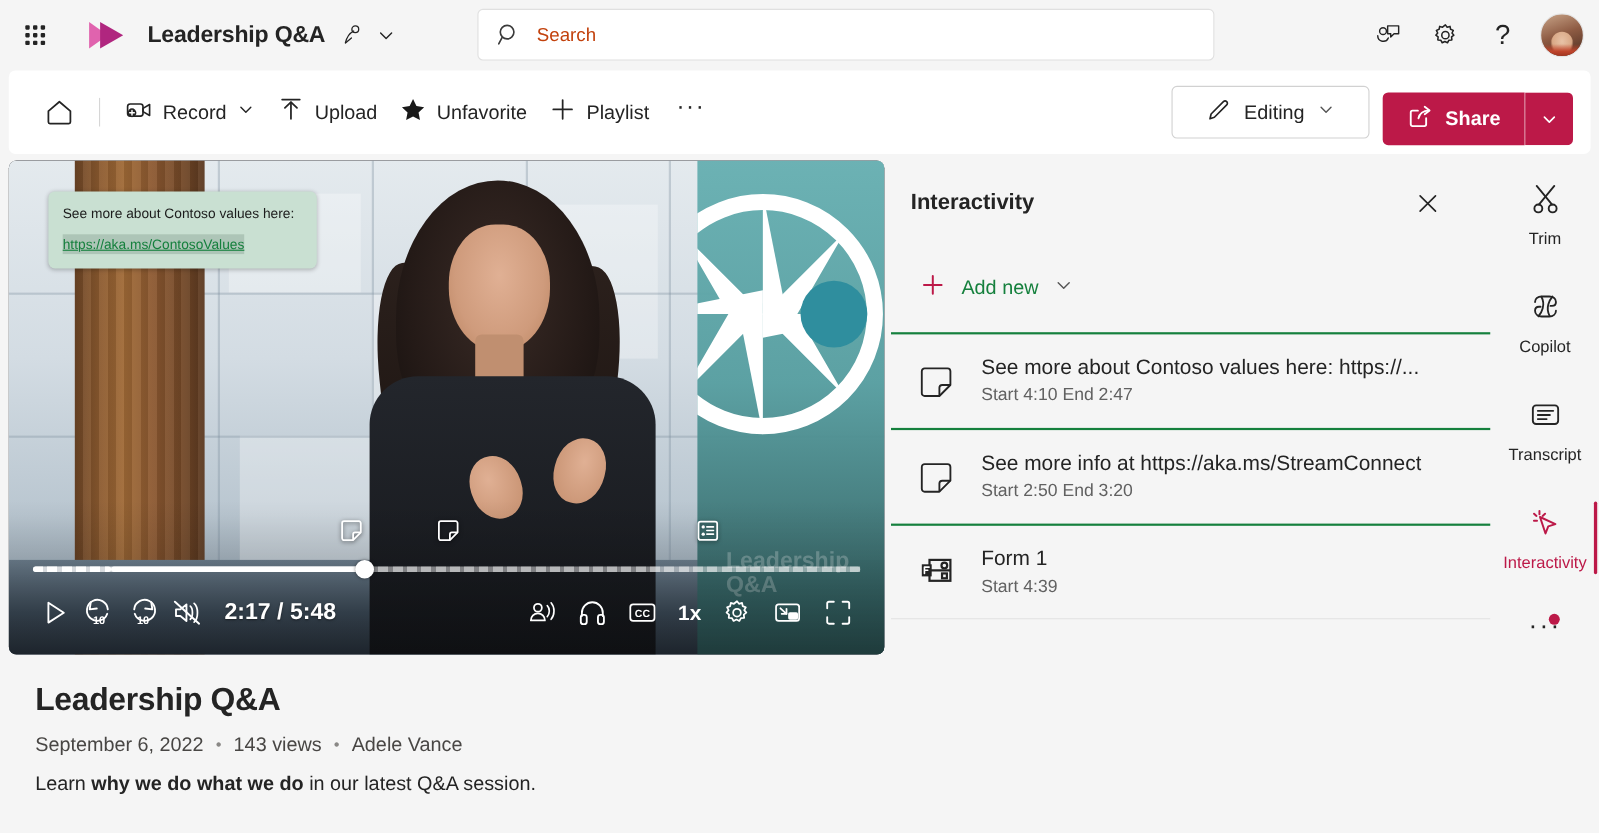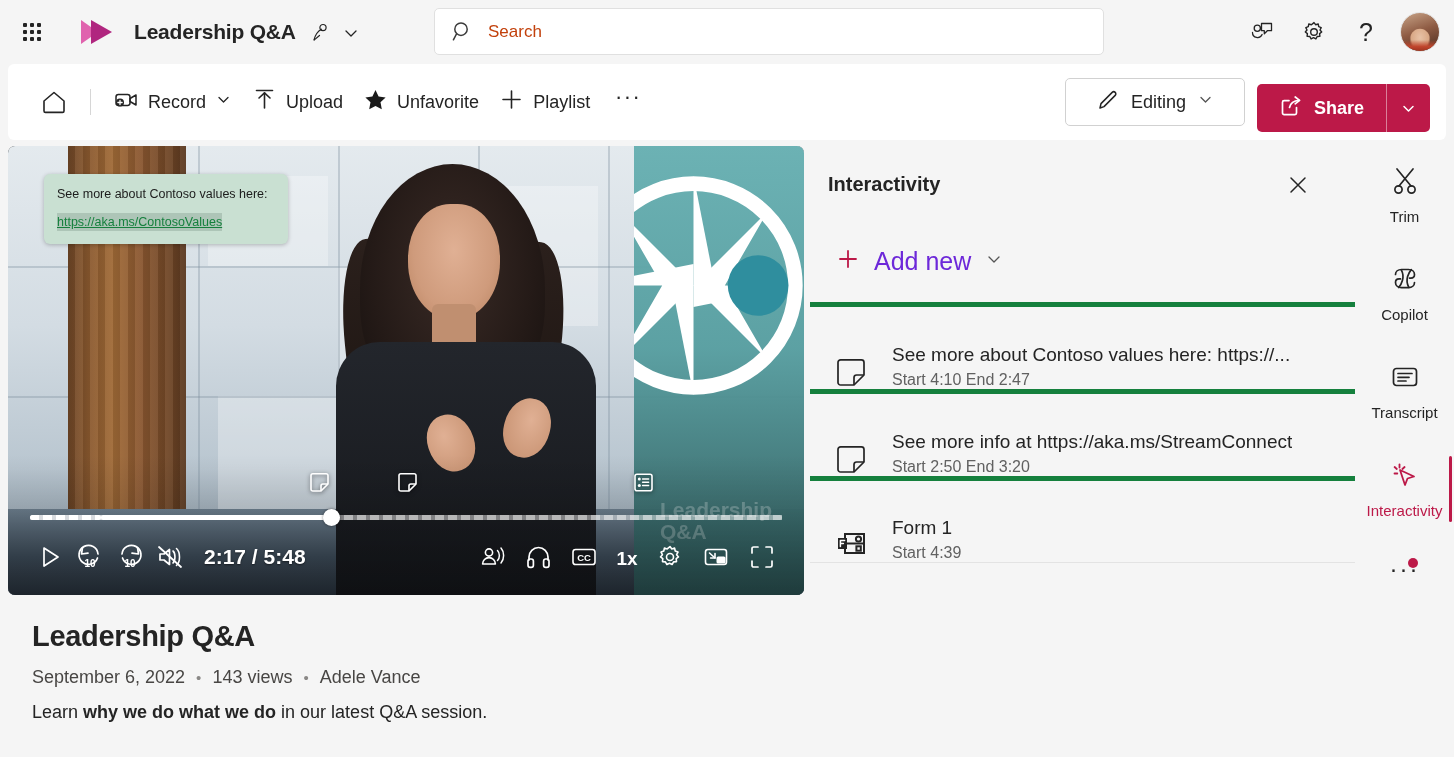--- a/index.html
+++ b/index.html
@@ -316,25 +316,25 @@
   .ipanel-title { font-size: 20px; font-weight: 600; color: #242424; }
   .ipanel-close {
     position: absolute; right: 40px; top: 22px;
     width: 34px; height: 34px; border: none; background: transparent;
     display: flex; align-items: center; justify-content: center; cursor: pointer; border-radius: 4px;
   }
   .addnew {
     margin: 16px 0 0 18px; height: 46px; display: inline-flex; align-items: center; gap: 14px;
     padding: 0 12px 0 8px; border-radius: 4px; cursor: pointer;
   }
-  .addnew-lbl { font-size: 25px; color: #6d28d9; }
+  .addnew-lbl { font-size: 18px; color: #15803d; }
   .ilist { margin-top: 18px; }
   .irow {
-    height: 87px; display: flex; align-items: flex-end;
-    border-top: 5px solid #15803d; padding: 0 18px 0 18px; cursor: pointer;
+    height: 87px; display: flex; align-items: center;
+    border-top: 2px solid #15803d; padding: 0 18px 0 18px; cursor: pointer;
   }
   .irow:last-child { border-bottom: 1px solid #e3e3e3; }
   .irow-icon { width: 46px; flex: 0 0 46px; display: flex; align-items: center; justify-content: center; }
   .irow-text { margin-left: 18px; overflow: hidden; }
   .irow-title {
     font-size: 19px; color: #242424; white-space: nowrap;
     overflow: hidden; text-overflow: ellipsis; max-width: 450px;
   }
   .irow-time { margin-top: 5px; font-size: 16px; color: #616161; }
 

